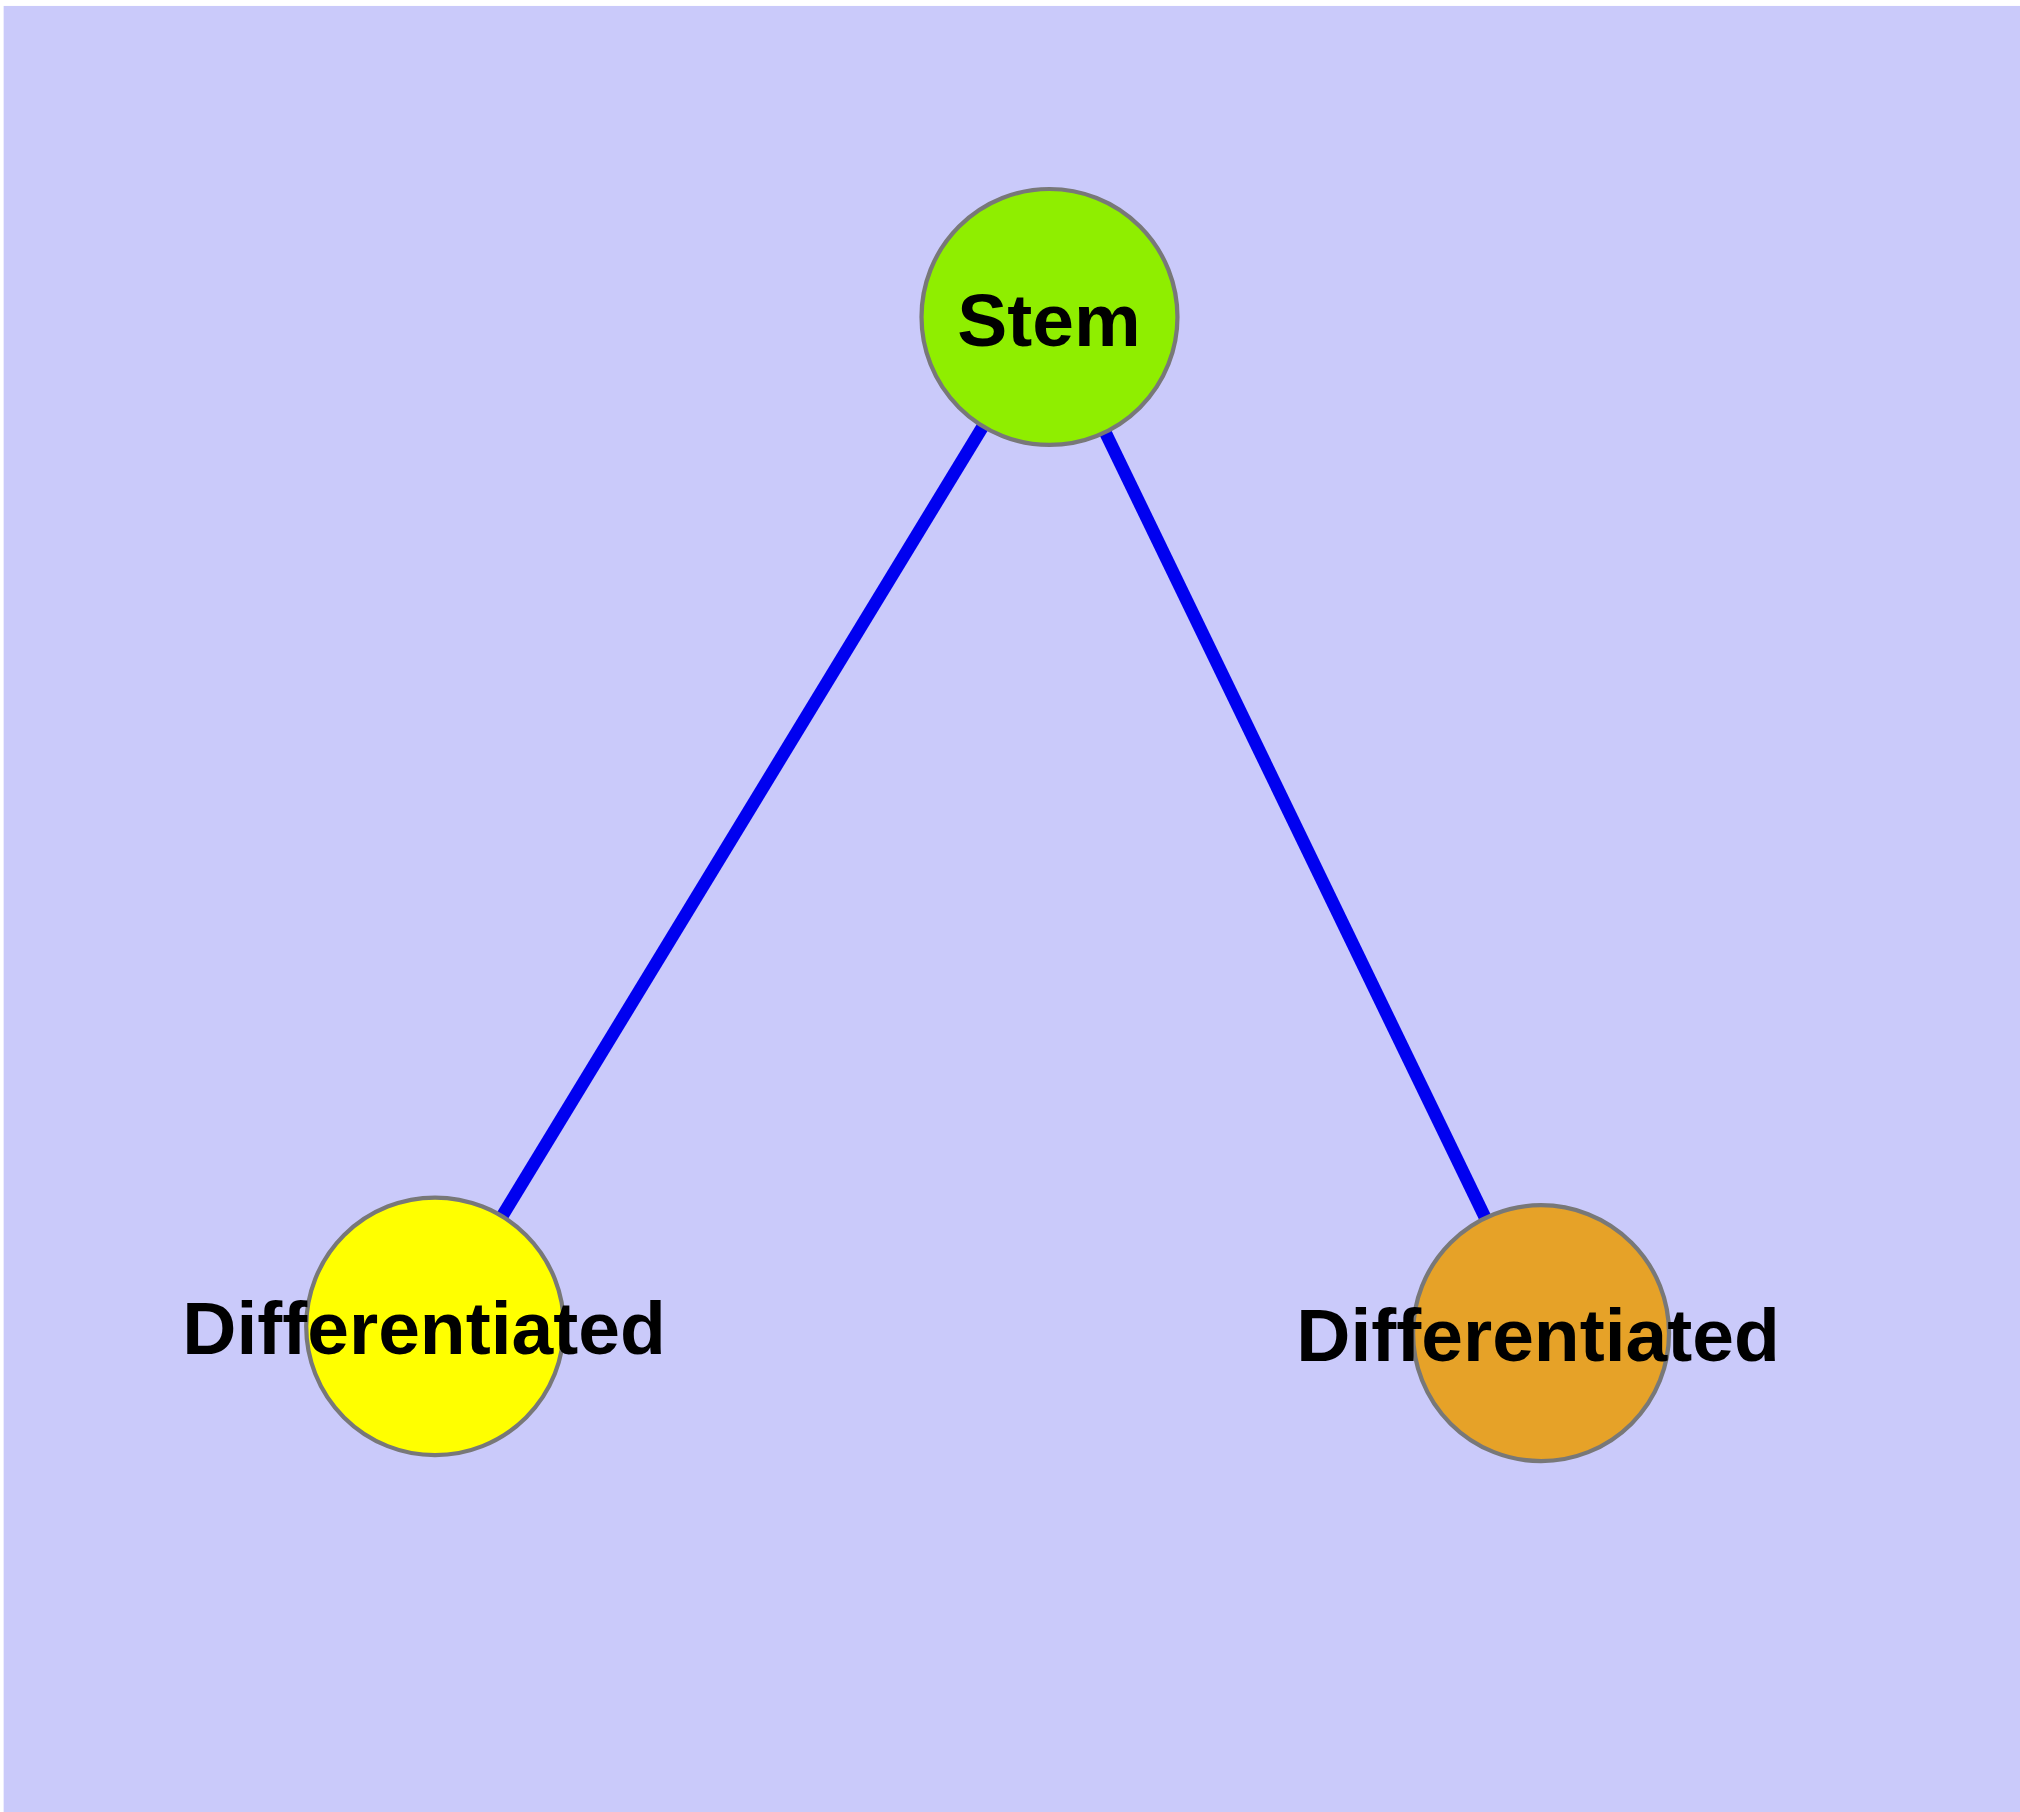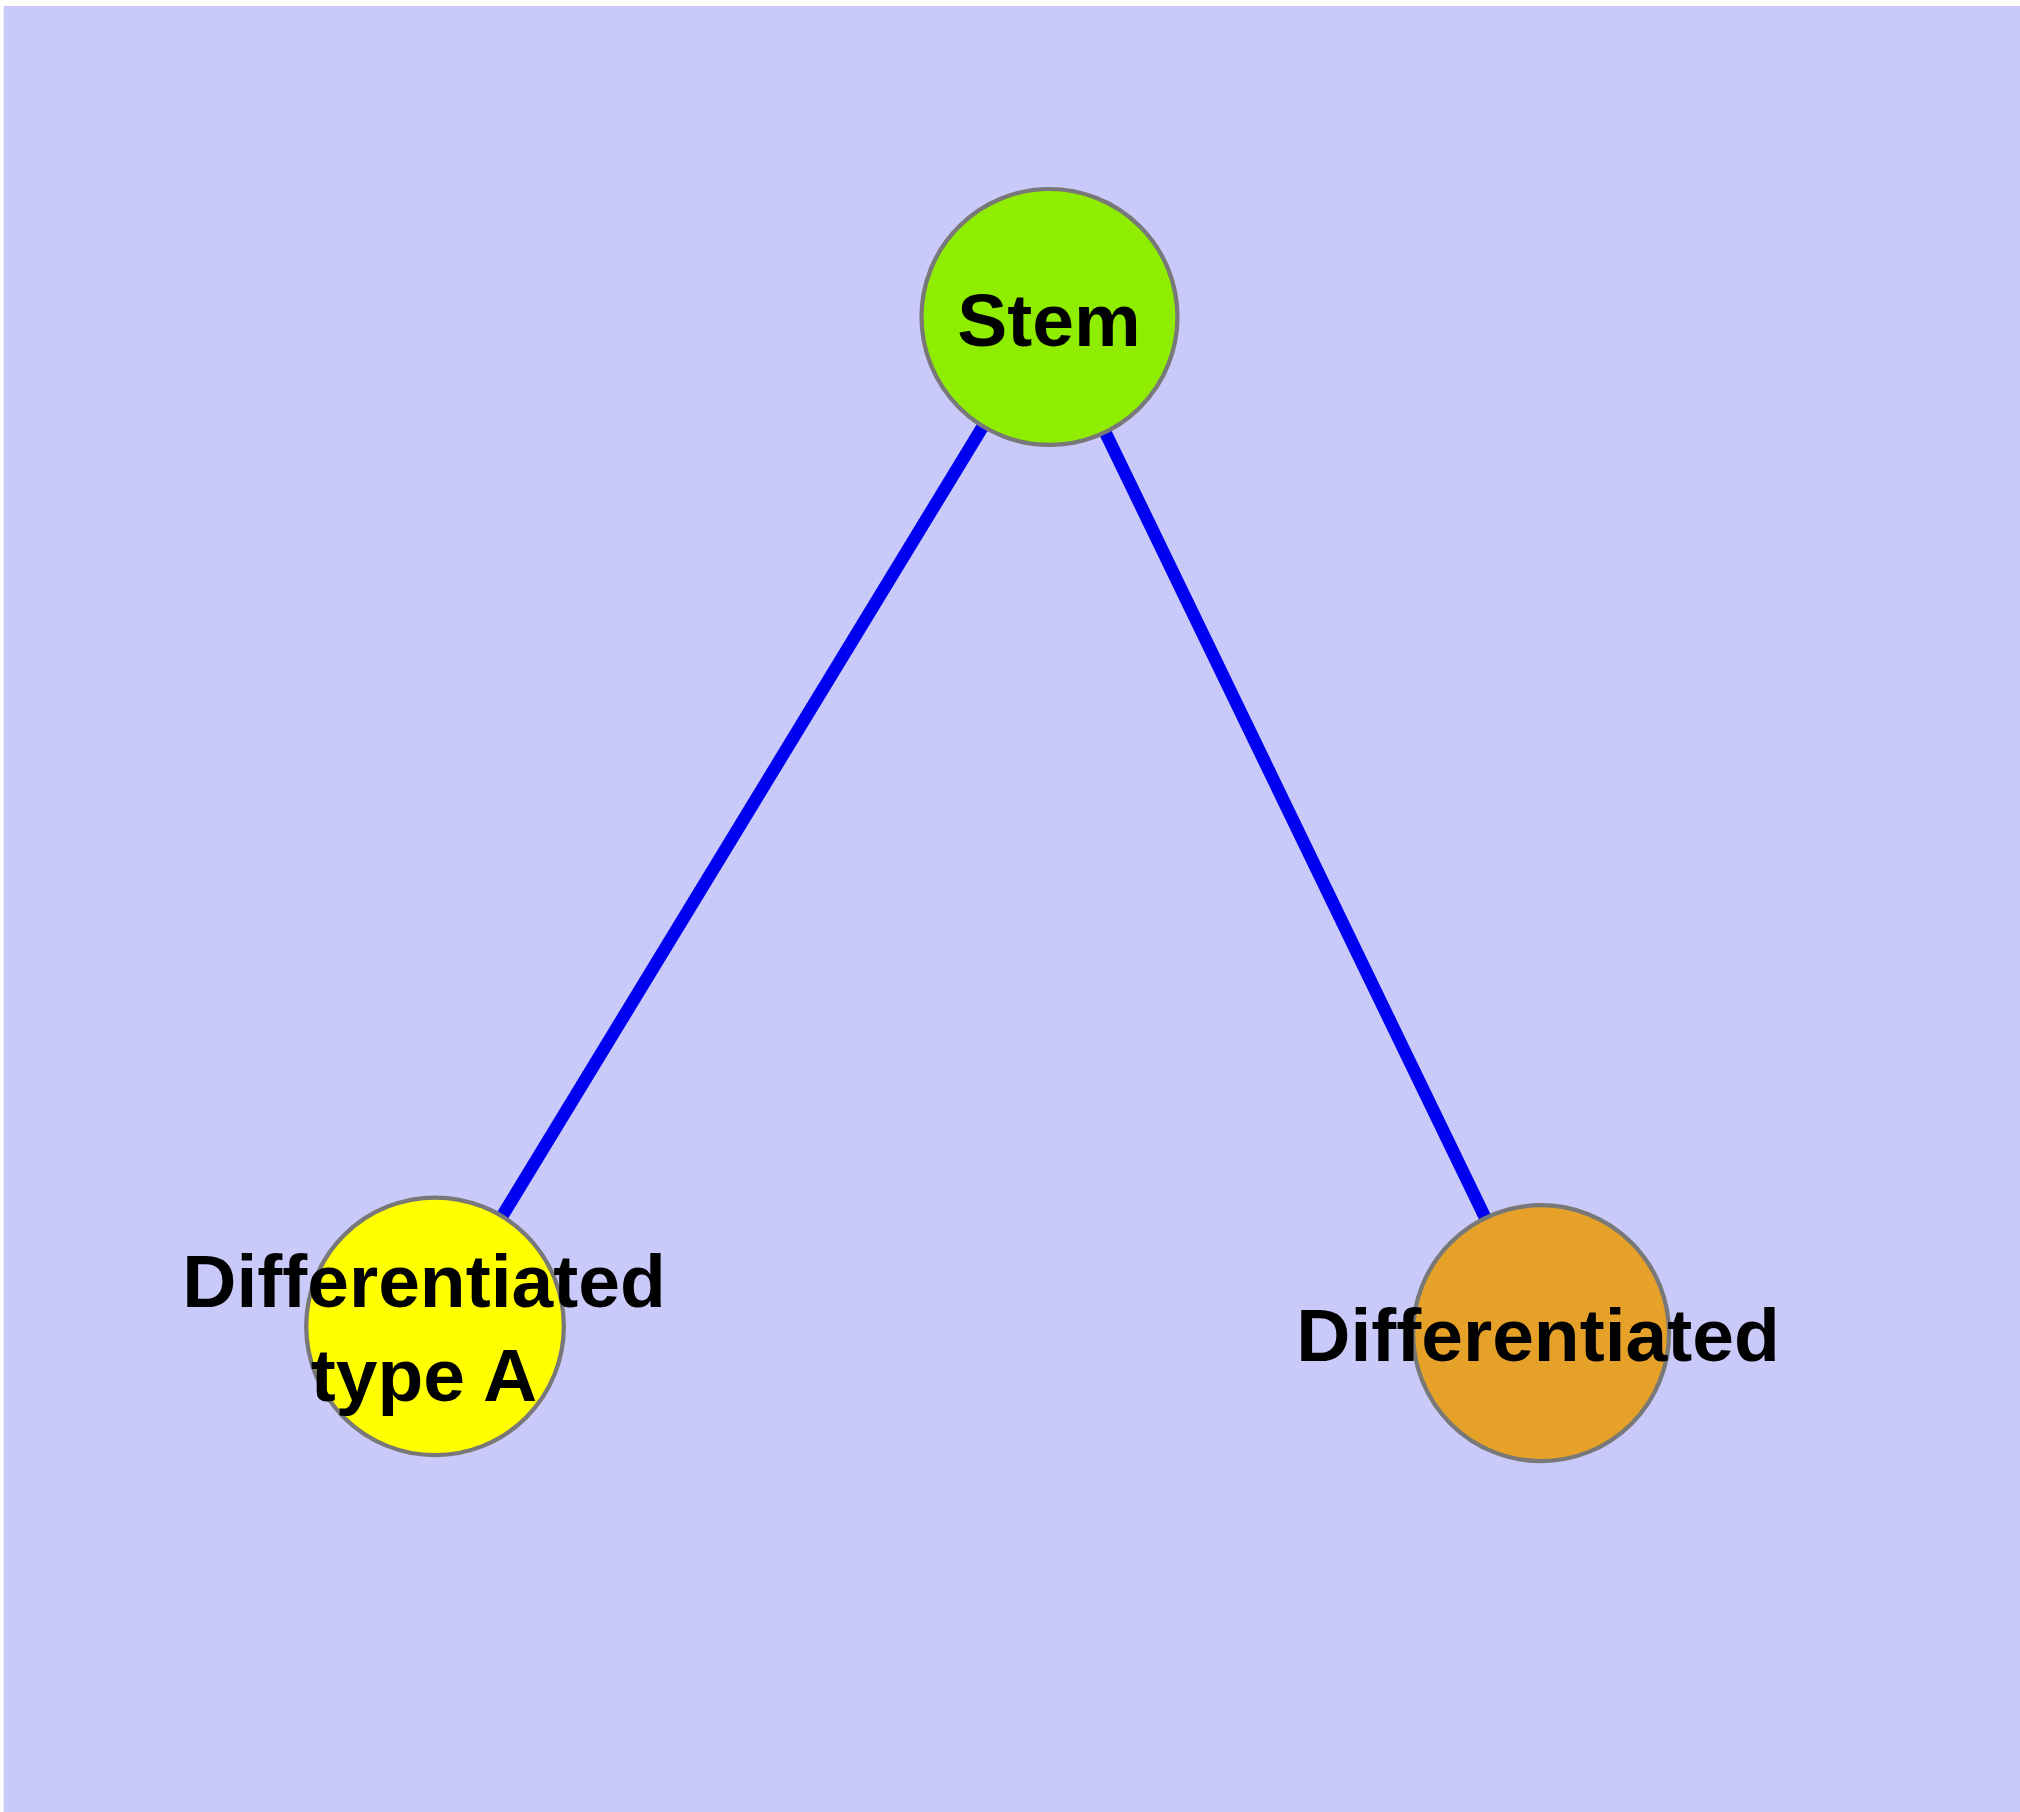--- a/index.html
+++ b/index.html
@@ -64,21 +64,20 @@
 
     <circle class="node-circle" cx="1238" cy="374" r="151" fill="#8fee00"></circle>
     <circle class="node-circle" cx="513" cy="1565" r="152" fill="#ffff00"></circle>
     <circle class="node-circle" cx="1818" cy="1573" r="151" fill="#e6a228"></circle>
   </svg>
 
   <div class="node-label label-stem">Stem</div>
 
   <div class="node-label label-type-a">
     <span class="label-line">Differentiated</span>
-    <span class="label-line">type A</span>
   </div>
 
   <div class="node-label label-type-b">
     <span class="label-line">Differentiated</span>
   </div>
 
 </div>
 
 
 </body></html>

